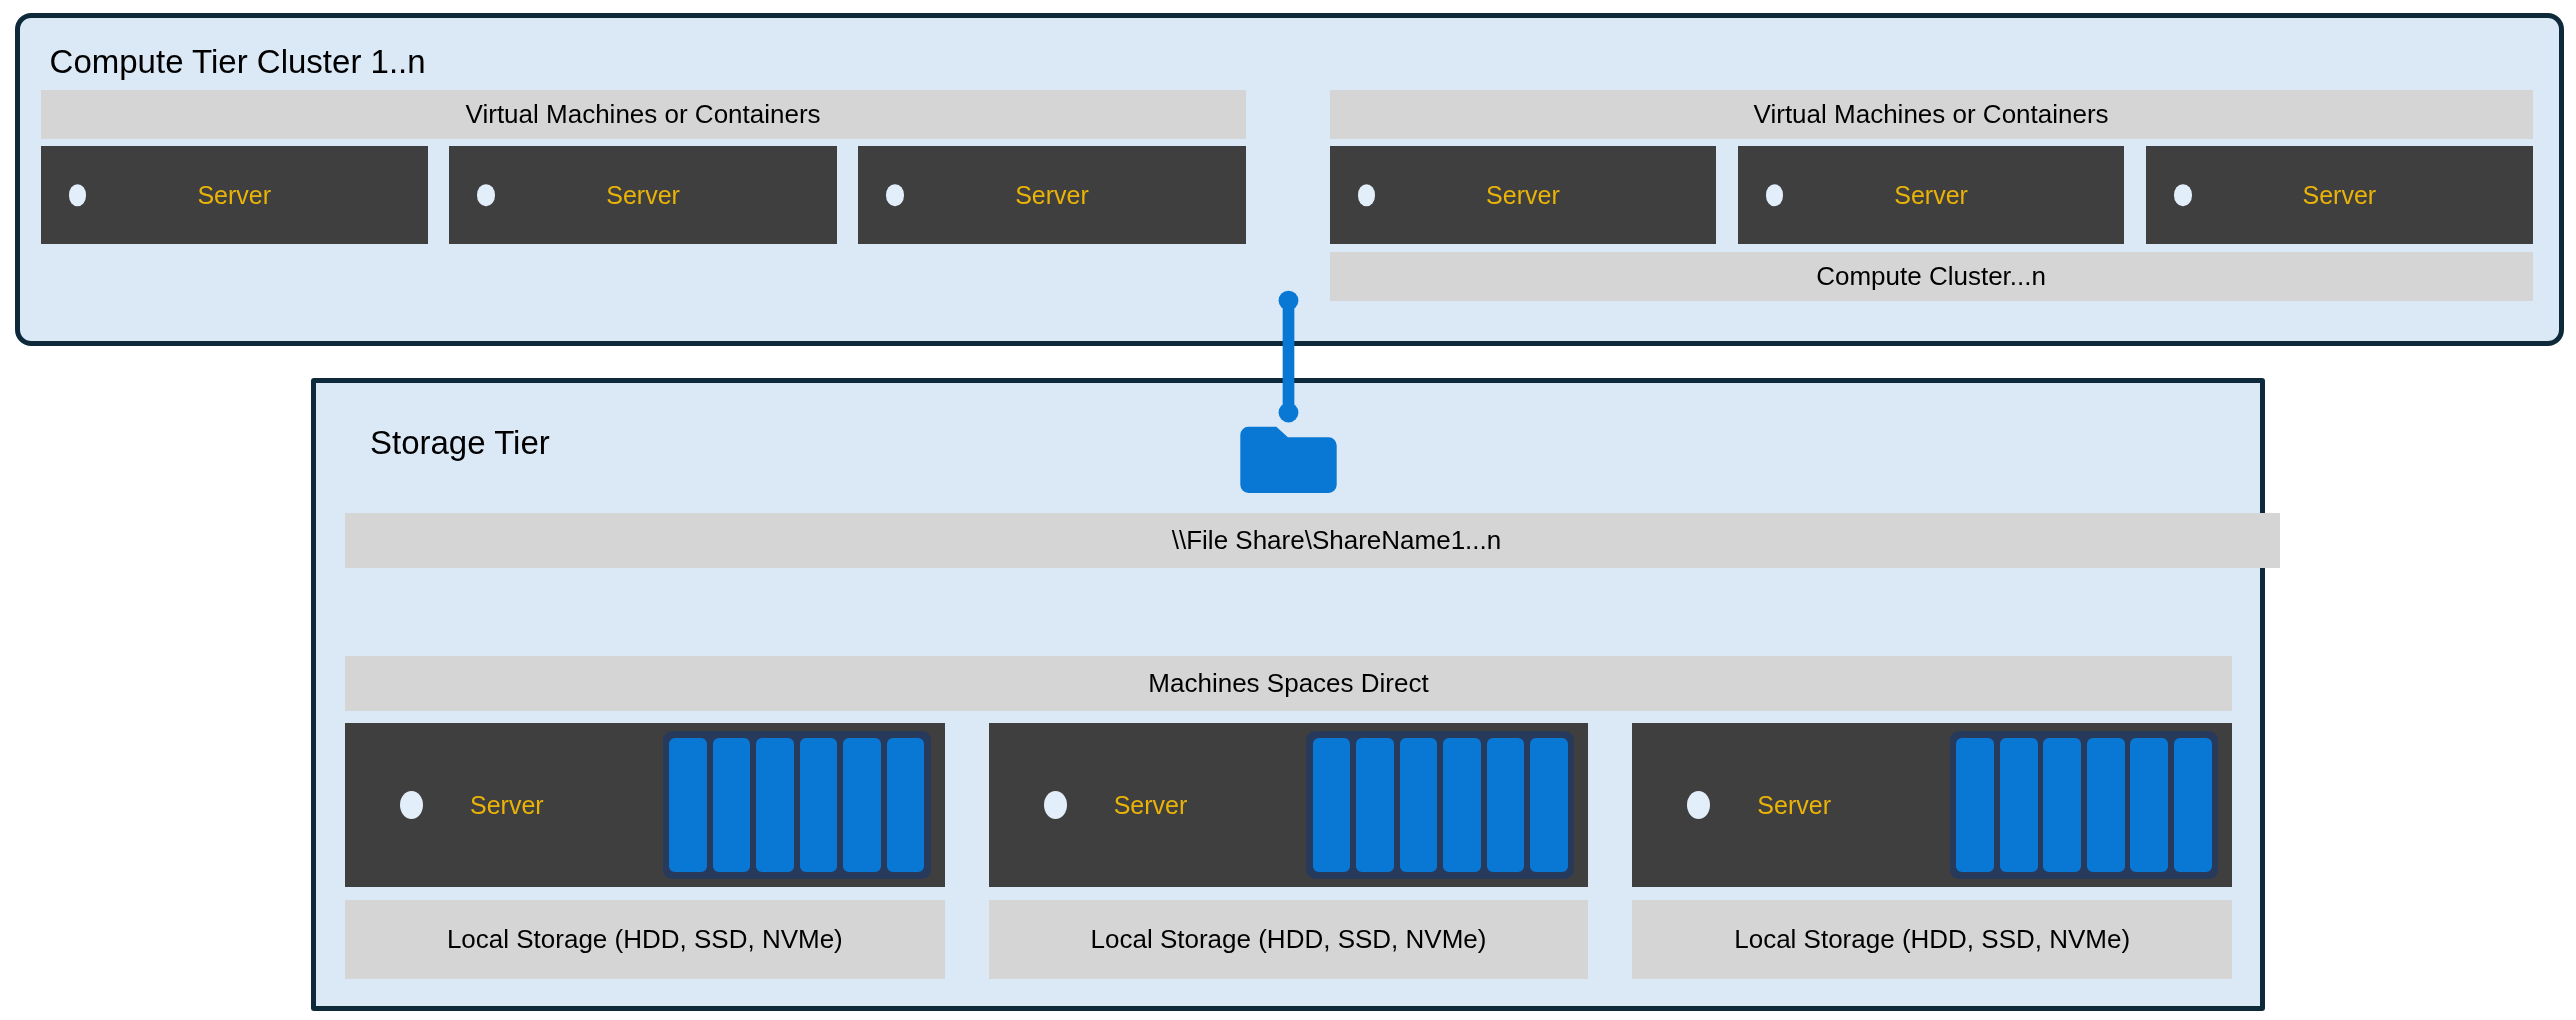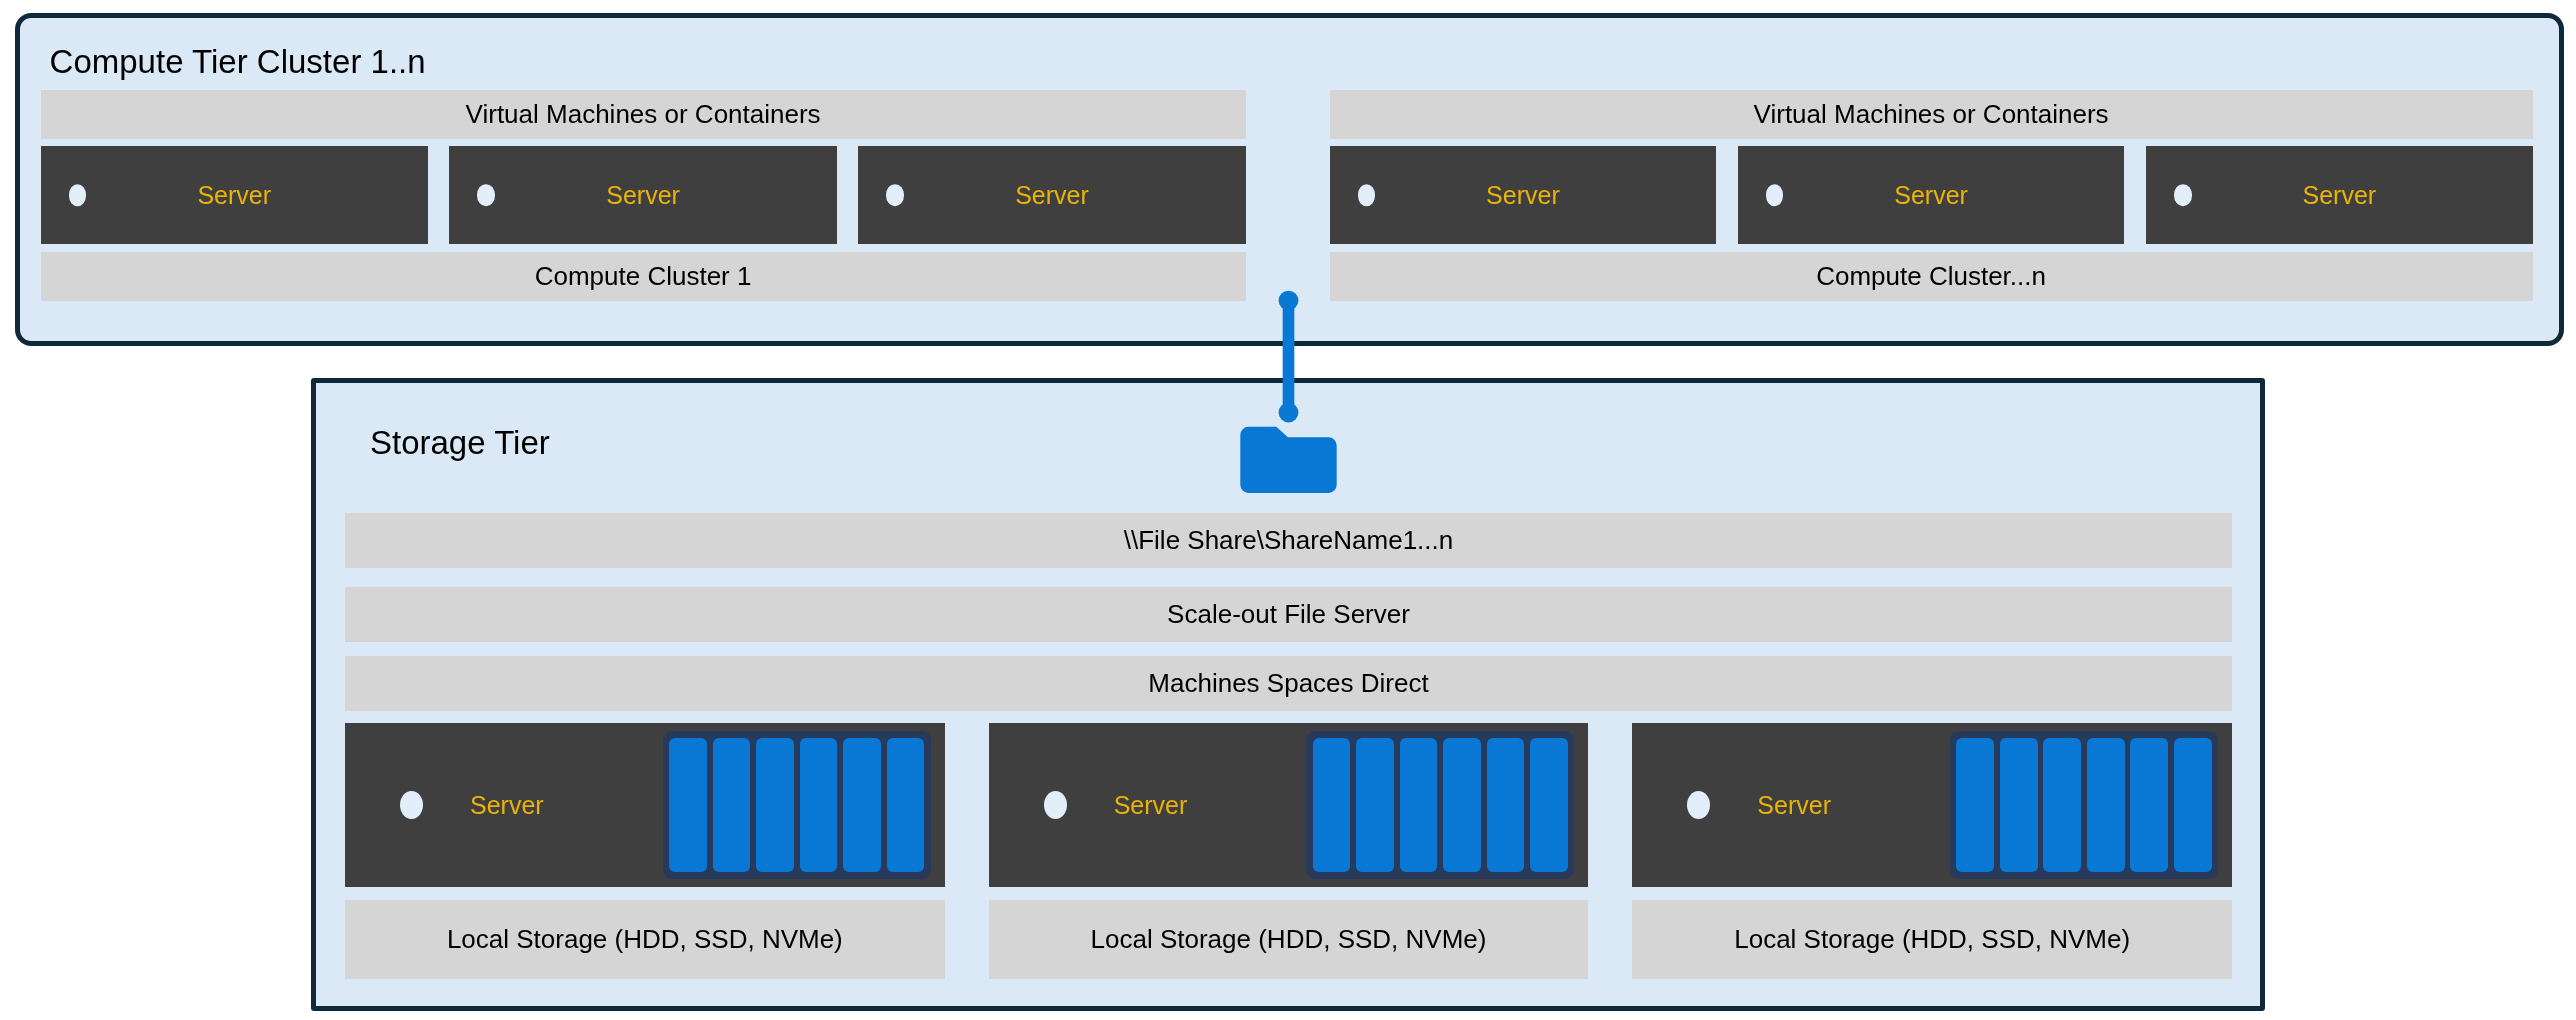--- a/index.html
+++ b/index.html
@@ -37,21 +37,21 @@
   }
   .server-label { color:#eab308; font-size:25px; }
   .dot {
     position:absolute; top:50%; transform:translateY(-50%);
     background:var(--dot-fill,#e3eefb); border-radius:50%;
   }
   .server-box .dot { left:28px; width:17.5px; height:21.6px; }
 
   
   .layer-bar { position:absolute; left:29px; width:1887px; height:55px; }
-  .layer-bar.l1 { top:130px; }
+  .layer-bar.l1 { top:130px;padding-left:48px; }
   .layer-bar.l2 { top:204px; }
   .layer-bar.l3 { top:273px; }
 
   .storage-row { position:absolute; left:29px; top:340px; width:1887px; display:flex; gap:44px; }
   .storage-unit { flex:1; display:flex; flex-direction:column; }
   .storage-server { height:164px; flex:none; display:block; }
   .storage-server .dot { left:55px; width:23px; height:28px; }
   .storage-server .server-label {
     position:absolute; left:125px; top:50%; transform:translateY(-50%);
   }
@@ -85,23 +85,20 @@
         </div>
         <div class="server-box">
           <span class="dot"></span>
           <span class="server-label">Server</span>
         </div>
         <div class="server-box">
           <span class="dot"></span>
           <span class="server-label">Server</span>
         </div>
       </div>
-      <div class="bar cluster-bar">
-        <span>Compute Cluster 1</span>
-      </div>
     </div>
 
     <div class="cluster cluster-right">
       <div class="bar vm-bar">
         <span>Virtual Machines or Containers</span>
       </div>
       <div class="server-row">
         <div class="server-box">
           <span class="dot"></span>
           <span class="server-label">Server</span>
@@ -130,23 +127,20 @@
   <section class="tier tier-storage">
     <div class="tier-title">Storage Tier</div>
 
     <svg class="folder" viewBox="0 0 166 124">
       <path d="M14,10 L62,10 L82,28 L152,28 A14,14 0 0 1 166,42 L166,110 A14,14 0 0 1 152,124 L14,124 A14,14 0 0 1 0,110 L0,24 A14,14 0 0 1 14,10 Z" fill="var(--accent-blue,#0878d4)"></path>
     </svg>
 
     <div class="bar layer-bar l1">
       <span>\\File Share\ShareName1...n</span>
     </div>
-    <div class="bar layer-bar l2">
-      <span>Scale-out File Server</span>
-    </div>
     <div class="bar layer-bar l3">
       <span>Machines Spaces Direct</span>
     </div>
 
     <div class="storage-row">
 
       <div class="storage-unit">
         <div class="server-box storage-server">
           <span class="dot"></span>
           <span class="server-label">Server</span>

